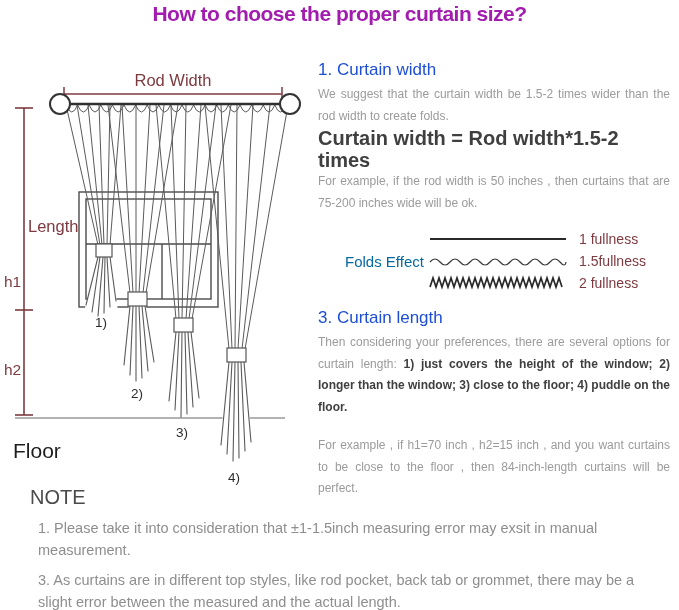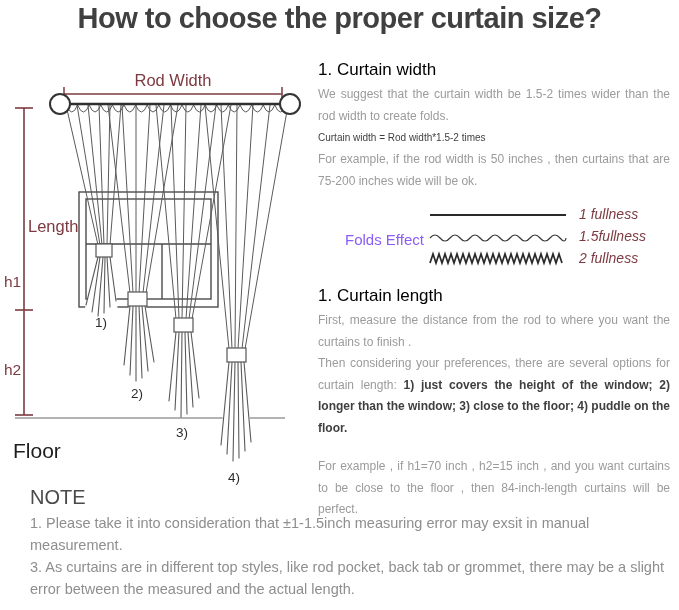--- a/index.html
+++ b/index.html
@@ -1,37 +1,37 @@
 <!DOCTYPE html>
 <html><head>
 <meta charset="utf-8">
 <style>
   html,body{margin:0;padding:0;background:#fff;}
   body{width:679px;height:610px;position:relative;overflow:hidden;
        font-family:"Liberation Sans","DejaVu Sans",sans-serif;}
   .abs{position:absolute;}
-  #title{top:2px;left:0;width:679px;text-align:center;font-size:29px;font-weight:bold;
-         color:#404040;letter-spacing:-0.5px;}
+  #title{top:2px;left:0;width:679px;text-align:center;font-size:21px;font-weight:bold;
+         color:#a21caf;letter-spacing:-0.5px;}
   #diagram-svg{top:60px;left:0;width:315px;height:430px;}
   #right-col{top:60px;left:318px;width:352px;}
-  h3.sec{font-size:17px;font-weight:400;color:#000000;margin:0 0 4px 0;}
+  h3.sec{font-size:17px;font-weight:400;color:#1d4ed8;margin:0 0 4px 0;}
   p.body{font-size:12px;line-height:21.5px;color:#9b9b9b;margin:0;text-align:justify;}
-  p.formula{font-size:10px;line-height:22px;color:#3f3f3f;font-weight:normal;margin:0;}
+  p.formula{font-size:20px;line-height:22px;color:#3f3f3f;font-weight:bold;margin:0;}
   .boldrun{font-weight:bold;color:#3f3f3f;}
   #folds{margin:14px 0 12px 0;display:flex;align-items:center;}
-  #folds-label{width:110px;font-size:15px;color:#8b5cf6;text-align:left;padding-left:27px;box-sizing:border-box;}
+  #folds-label{width:110px;font-size:15px;color:#0369a1;text-align:left;padding-left:27px;box-sizing:border-box;}
   .fold-rows{flex:1;}
-  .fold-row{display:flex;align-items:flex-start;height:22px;font-style:italic;}
+  .fold-row{display:flex;align-items:center;height:22px;}
   .fold-line{width:141px;height:18px;margin-right:10px;}
   .fold-lbl{font-size:14px;color:#7d3a40;}
   #sec2{margin-top:14px;}
   #p-example{margin-top:17px;}
   #note{top:486px;left:30px;width:646px;}
   #note h4{font-size:20px;font-weight:400;color:#4a4a4a;margin:0 0 3px 0;}
-  #note p{font-size:14.5px;line-height:22px;color:#8e8e8e;margin:0;}
+  #note p{font-size:14.5px;line-height:22px;color:#8e8e8e;margin:8px;}
   svg text{font-family:"Liberation Sans","DejaVu Sans",sans-serif;}
   .maroon-t{fill:#7d3a40;}
   .num-t{fill:#2c2c2c;font-size:13.5px;}
 </style>
 </head>
 <body>
 
 <div id="title" class="abs">How to choose the proper curtain size?</div>
 
 <svg id="diagram-svg" class="abs" viewBox="0 0 315 430">
@@ -181,22 +181,21 @@
       </div>
       <div class="fold-row">
         <svg class="fold-line" viewBox="0 0 141 18">
           <path d="M2,13 l3,-9 l3,9 l3,-9 l3,9 l3,-9 l3,9 l3,-9 l3,9 l3,-9 l3,9 l3,-9 l3,9 l3,-9 l3,9 l3,-9 l3,9 l3,-9 l3,9 l3,-9 l3,9 l3,-9 l3,9 l3,-9 l3,9 l3,-9 l3,9 l3,-9 l3,9 l3,-9 l3,9 l3,-9 l3,9 l3,-9 l3,9 l3,-9 l3,9 l3,-9 l3,9 l3,-9 l3,9 l3,-9 l3,9 l3,-9 l3,9" fill="none" stroke="#2a2a2a" stroke-width="1.7"></path>
         </svg>
         <span class="fold-lbl">2 fullness</span>
       </div>
     </div>
   </div>
 
-  <h3 class="sec" id="sec2">1. Curtain length</h3>
-  <p class="body">First, measure the distance from the rod to where you want the curtains to finish .</p>
+  <h3 class="sec" id="sec2">3. Curtain length</h3>
   <p class="body"><span>Then considering your preferences, there are several options for curtain length: </span><span class="boldrun">1) just covers the height of the window; 2) longer than the window; 3) close to the floor; 4) puddle on the floor.</span></p>
   <p class="body" id="p-example">For example , if h1=70 inch , h2=15 inch , and you want curtains to be close to the floor , then 84-inch-length curtains will be perfect.</p>
 </div>
 
 <div id="note" class="abs">
   <h4>NOTE</h4>
   <p>1. Please take it into consideration that ±1-1.5inch measuring error may exsit in manual measurement.</p>
   <p>3. As curtains are in different top styles, like rod pocket, back tab or grommet, there may be a slight error between the measured and the actual length.</p>
 </div>
 

